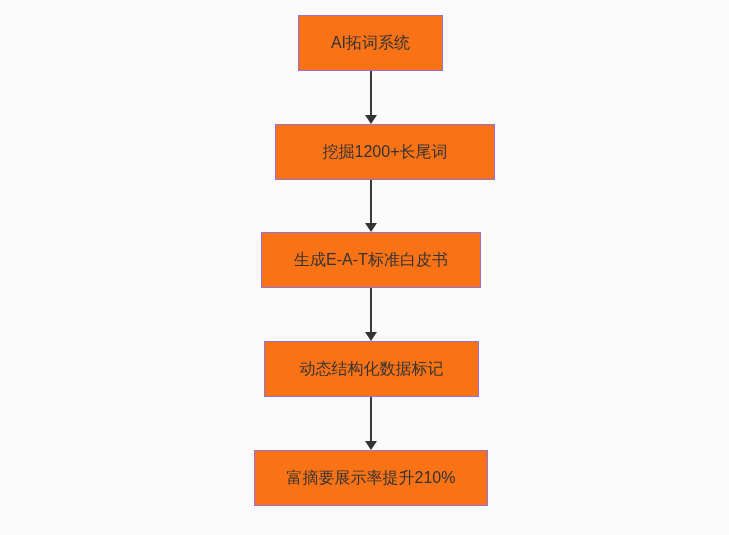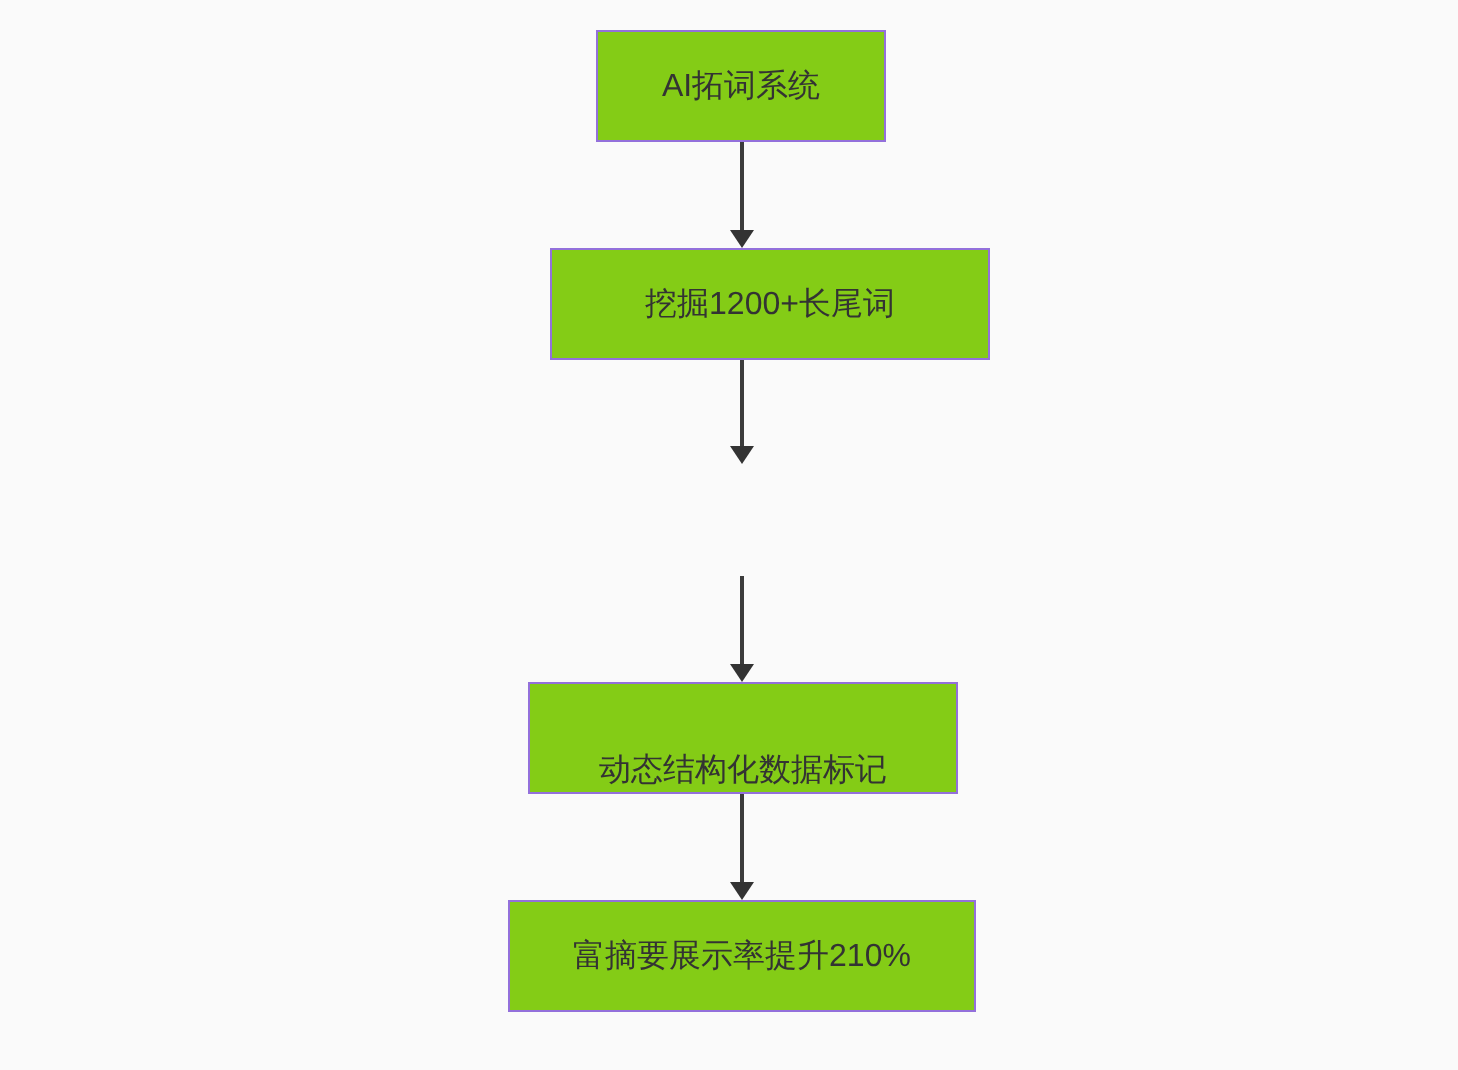--- a/index.html
+++ b/index.html
@@ -12,34 +12,34 @@
     position: relative;
     width: 729px;
     height: 535px;
     background: #fafafa;
     overflow: hidden;
   }
   .flow-node {
     position: absolute;
     box-sizing: border-box;
     height: 56px;
-    background: #84cc16;
+    background: #f97316;
     border: 1px solid #9370DB;
     color: #333333;
     font-size: 16px;
     display: flex;
     align-items: center;
     justify-content: center;
     text-align: center;
     white-space: nowrap;
   }
   .flow-node.n1 { left: 298px; top: 15px;  width: 145px; }
   .flow-node.n2 { left: 275px; top: 124px; width: 220px; }
   .flow-node.n3 { left: 261px; top: 232px; width: 220px; }
-  .flow-node.n4 { left: 264px; top: 341px; width: 215px; align-items: flex-end; }
+  .flow-node.n4 { left: 264px; top: 341px; width: 215px; }
   .flow-node.n5 { left: 254px; top: 450px; width: 234px; align-items: center; }
 
   .flow-arrow {
     position: absolute;
     width: 14px;
     display: flex;
     flex-direction: column;
     align-items: center;
   }
   .flow-arrow .line {
@@ -75,20 +75,23 @@
 
   <div class="flow-node n2">
     <span>挖掘1200+长尾词</span>
   </div>
 
   <div class="flow-arrow a2">
     <div class="line"></div>
     <div class="head"></div>
   </div>
 
+  <div class="flow-node n3">
+    <span>生成E-A-T标准白皮书</span>
+  </div>
 
   <div class="flow-arrow a3">
     <div class="line"></div>
     <div class="head"></div>
   </div>
 
   <div class="flow-node n4">
     <span>动态结构化数据标记</span>
   </div>
 

